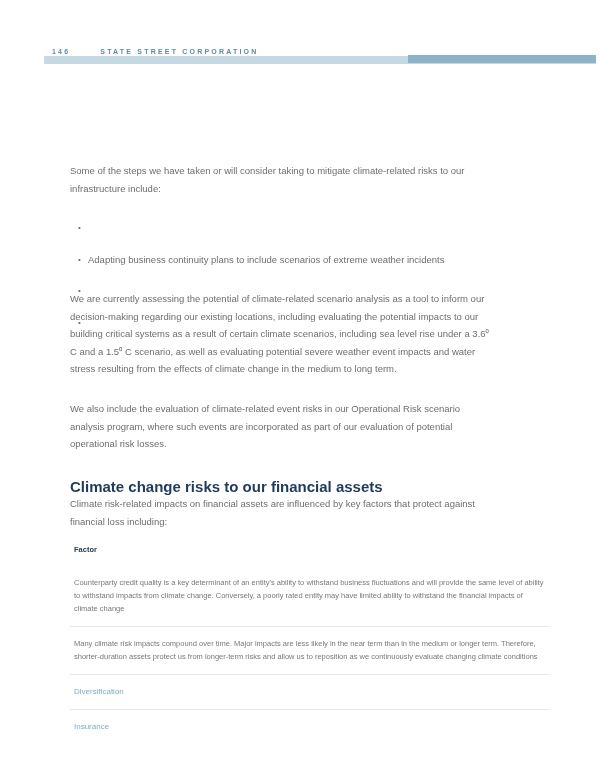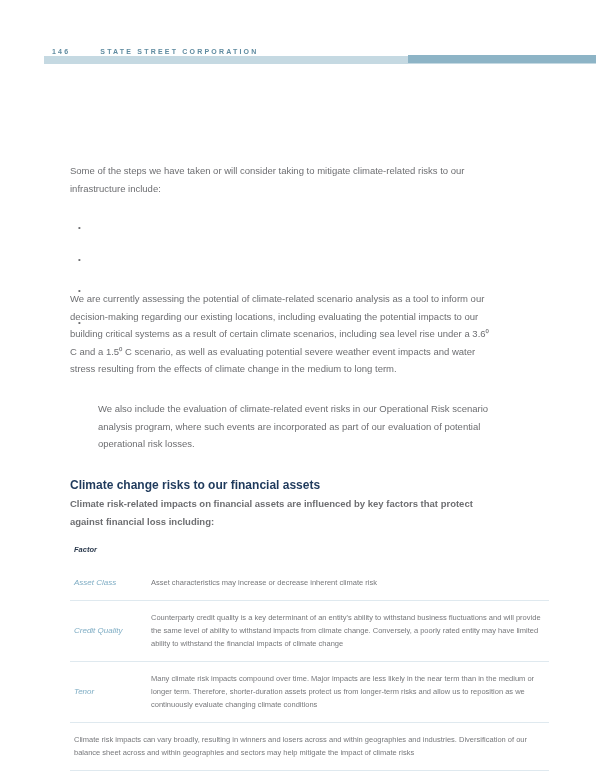--- a/index.html
+++ b/index.html
@@ -28,43 +28,43 @@
   }
   
   .body-text {
     position:absolute; left:58px;
     width:434px;
     color:#6d6e71;
     font-size:9.5px; line-height:17.5px;
   }
   .p1 { top:150px; }
   .p2 { top:278px; }
-  .p3 { top:388px;margin-left:28px; }
+  .p3 { top:388px; }
   .bullets { top:200px; list-style:none; }
   .bullets li { display:flex; line-height:15.6px; }
   .bullet-glyph { width:10px; flex:none; font-size:8px; line-height:15.6px; }
   
   .section-heading {
     position:absolute; left:58px; top:466px;
-    color:#1f3a5c; font-size:12px; font-weight:bold;
+    color:#1f3a5c; font-size:15px; font-weight:bold;
   }
-  .section-intro { top:483px;font-weight:bold; }
+  .section-intro { top:483px; }
   
   .tbl {
     position:absolute; left:58px; top:527px;
     width:487px;
     font-size:7.5px; line-height:13px;
   }
   .trow { display:flex; padding:6px 0 7px 0; border-bottom:1px solid #dfe9ef; }
   .trow:last-child { border-bottom:none; }
   .trow-head { padding:0 0 6px 0; border-bottom:none; }
   .tc-factor {
     width:77px; flex:none;
     display:flex; align-items:center;
-    color:#7fadc4; font-size:8px;font-style:italic;
+    color:#7fadc4; font-size:8px;
   }
   .tc-rationale { flex:1; color:#77787b; }
   .trow-head .tc-factor, .trow-head .tc-rationale {
     color:#2b3a4d; font-weight:bold; font-size:7.5px;
   }
 </style>
 </head>
 <body>
 
 <div class="page">
@@ -77,52 +77,47 @@
   <div class="hdr-rule-accent"></div>
 
   <p class="body-text p1">Some of the steps we have taken or will consider taking to mitigate climate-related risks to our infrastructure include:</p>
 
   <ul class="body-text bullets">
     <li>
       <span class="bullet-glyph">•</span>
     </li>
     <li>
       <span class="bullet-glyph">•</span>
+      <span>Adapting business continuity plans to include scenarios of extreme weather incidents</span>
     </li>
     <li>
       <span class="bullet-glyph">•</span>
     </li>
     <li>
       <span class="bullet-glyph">•</span>
     </li>
   </ul>
 
   <p class="body-text p2">We are currently assessing the potential of climate-related scenario analysis as a tool to inform our decision-making regarding our existing locations, including evaluating the potential impacts to our building critical systems as a result of certain climate scenarios, including sea level rise under a 3.6⁰ C and a 1.5⁰ C  scenario, as well as evaluating potential severe weather event impacts and water stress resulting from the effects of climate change in the medium to long term.</p>
   <p class="body-text p3">We also include the evaluation of climate-related event risks in our Operational Risk scenario analysis program, where such events are incorporated as part of our evaluation of potential operational risk losses.</p>
 
   <h2 class="section-heading">Climate change risks to our financial assets</h2>
   <p class="body-text section-intro">Climate risk-related impacts on financial assets are influenced by key factors that protect against financial loss including:</p>
 
   <div class="tbl">
     <div class="trow trow-head">
       <div class="tc-factor">Factor</div>
     </div>
     <div class="trow">
-      <div class="tc-factor">Asset Class</div>
-      <div class="tc-rationale">Asset characteristics may increase or decrease inherent climate risk</div>
-    </div>
-    <div class="trow">
-      <div class="tc-factor">Credit Quality</div>
       <div class="tc-rationale">Counterparty credit quality is a key determinant of an entity's ability to withstand business fluctuations and will provide the same level of ability to withstand impacts from climate change. Conversely, a poorly rated entity may have limited ability to withstand the financial impacts of climate change</div>
     </div>
     <div class="trow">
-      <div class="tc-factor">Tenor</div>
       <div class="tc-rationale">Many climate risk impacts compound over time. Major impacts are less likely in the near term than in the medium or longer term. Therefore, shorter-duration assets protect us from longer-term risks and allow us to reposition as we continuously evaluate changing climate conditions</div>
     </div>
     <div class="trow">
-      <div class="tc-rationale">Climate risk impacts can vary broadly, resulting in winners and losers across and within geographies and industries. Diversification of our balance sheet across and within geographies and sectors may help mitigate the impact of climate risks</div>
+      <div class="tc-factor">Diversification</div>
     </div>
     <div class="trow">
       <div class="tc-factor">Insurance</div>
     </div>
   </div>
 
 </div>
 
 </body></html>

